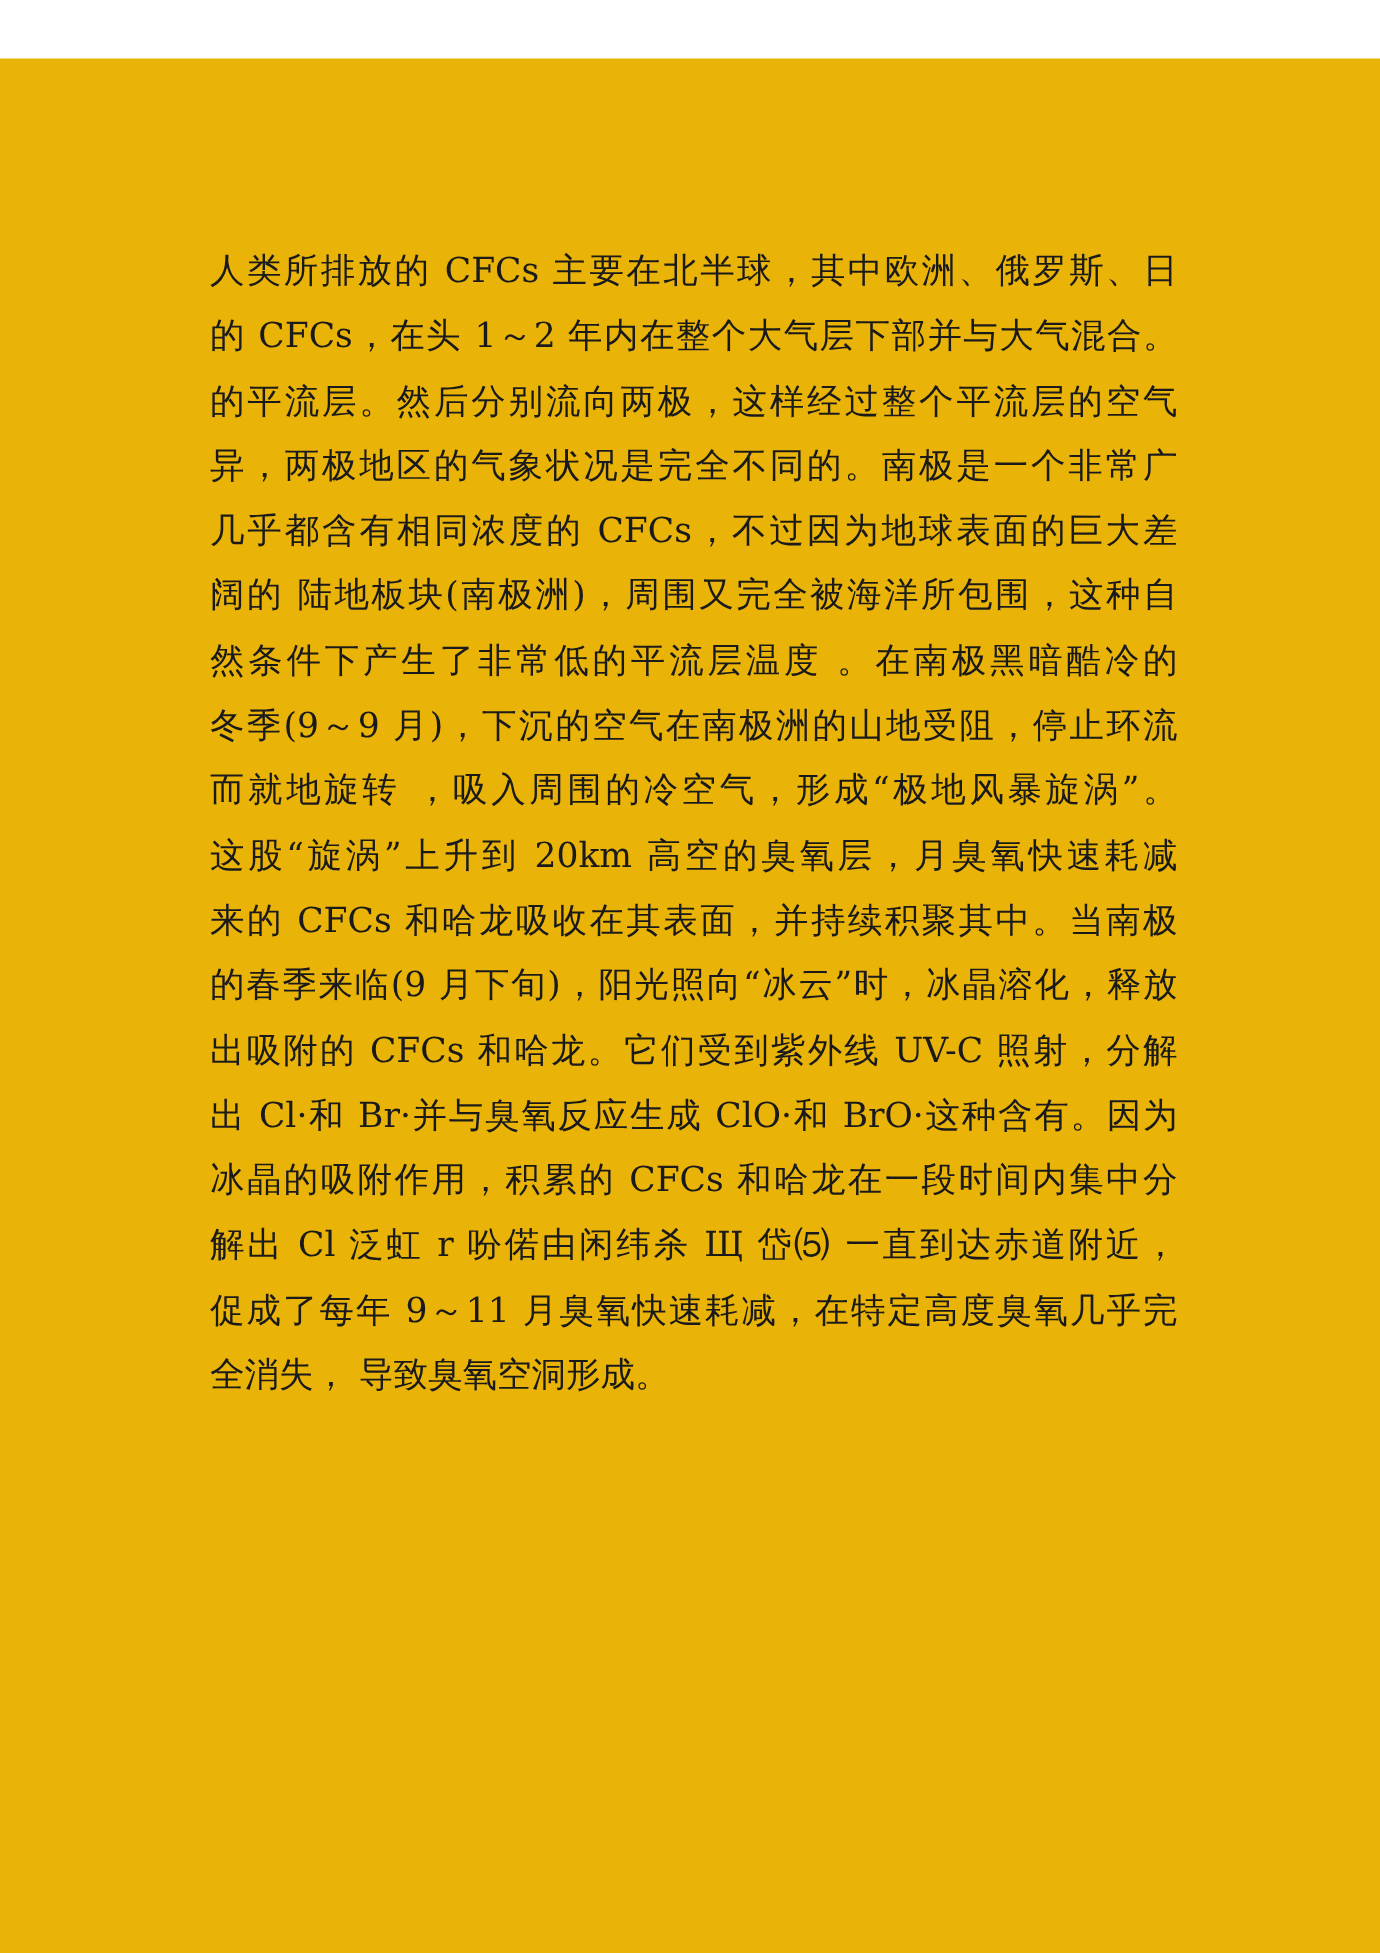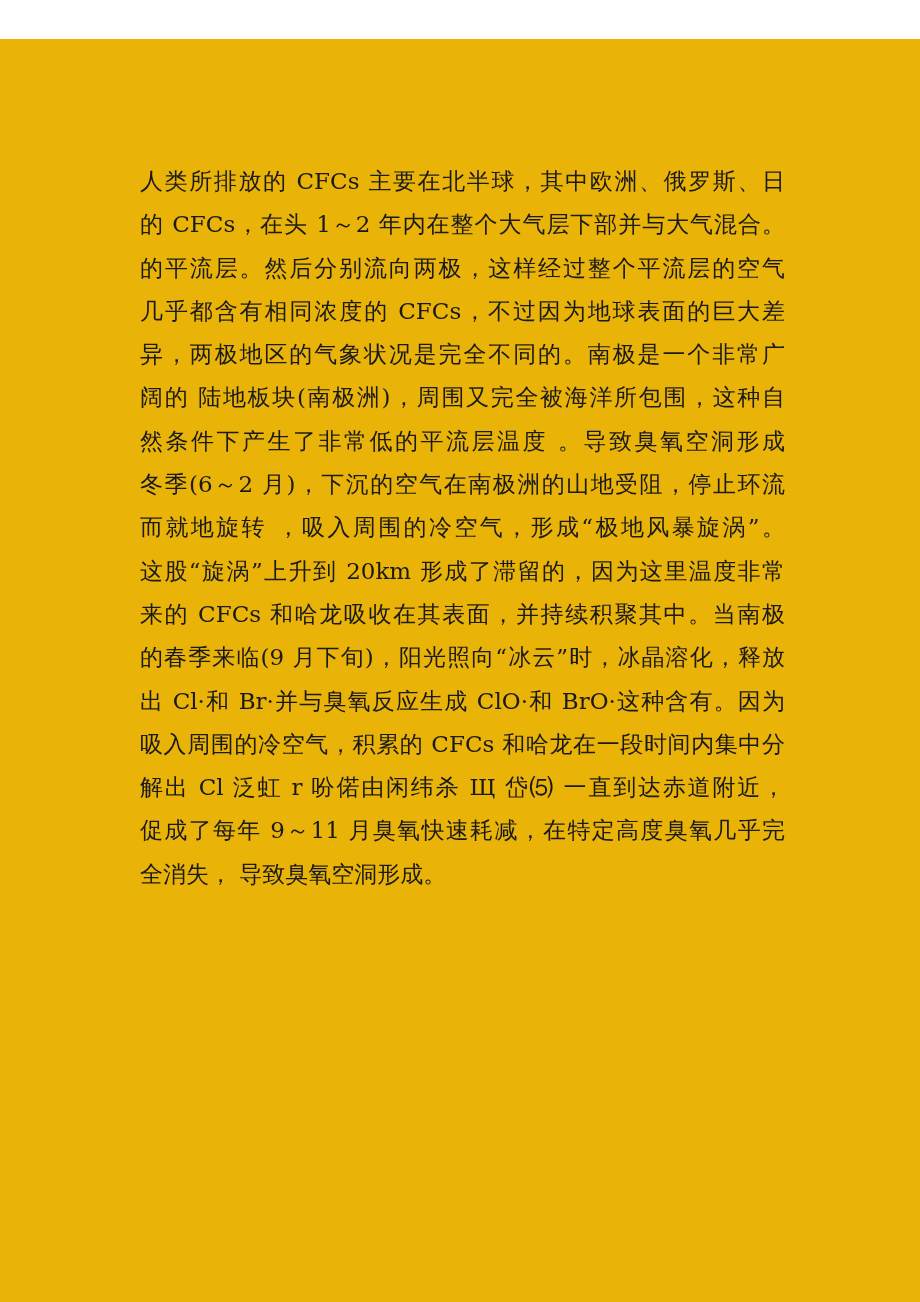--- a/index.html
+++ b/index.html
@@ -45,28 +45,29 @@
     }
   </style>
 </head>
 <body>
 
 <div class="page">
   <div class="content">
     <span class="line">人类所排放的 CFCs 主要在北半球，其中欧洲、俄罗斯、日</span>
     <span class="line">的 CFCs，在头 1～2 年内在整个大气层下部并与大气混合。</span>
     <span class="line">的平流层。然后分别流向两极，这样经过整个平流层的空气</span>
+    <span class="line">异，两极地区的气象状况是完全不同的。南极是一个非常广</span>
     <span class="line">几乎都含有相同浓度的 CFCs，不过因为地球表面的巨大差</span>
-    <span class="line">异，两极地区的气象状况是完全不同的。南极是一个非常广</span>
     <span class="line">阔的 陆地板块(南极洲)，周围又完全被海洋所包围，这种自</span>
-    <span class="line">然条件下产生了非常低的平流层温度 。导致臭氧空洞形成</span>
-    <span class="line">冬季(6～2 月)，下沉的空气在南极洲的山地受阻，停止环流</span>
+    <span class="line">然条件下产生了非常低的平流层温度 。在南极黑暗酷冷的</span>
+    <span class="line">冬季(9～9 月)，下沉的空气在南极洲的山地受阻，停止环流</span>
     <span class="line">而就地旋转 ，吸入周围的冷空气，形成“极地风暴旋涡”。</span>
-    <span class="line">这股“旋涡”上升到 20km 形成了滞留的，因为这里温度非常</span>
+    <span class="line">这股“旋涡”上升到 20km 高空的臭氧层，月臭氧快速耗减</span>
     <span class="line">来的 CFCs 和哈龙吸收在其表面，并持续积聚其中。当南极</span>
     <span class="line">的春季来临(9 月下旬)，阳光照向“冰云”时，冰晶溶化，释放</span>
+    <span class="line">出吸附的 CFCs 和哈龙。它们受到紫外线 UV-C 照射，分解</span>
     <span class="line">出 Cl·和 Br·并与臭氧反应生成 ClO·和 BrO·这种含有。因为</span>
-    <span class="line">吸入周围的冷空气，积累的 CFCs 和哈龙在一段时间内集中分</span>
+    <span class="line">冰晶的吸附作用，积累的 CFCs 和哈龙在一段时间内集中分</span>
     <span class="line">解出 Cl 泛虹 r 吩偌由闲纬杀 Щ 岱⑸ 一直到达赤道附近，</span>
     <span class="line">促成了每年 9～11 月臭氧快速耗减，在特定高度臭氧几乎完</span>
     <span class="line last">全消失，  导致臭氧空洞形成。</span>
   </div>
 </div>
 
 </body></html>

